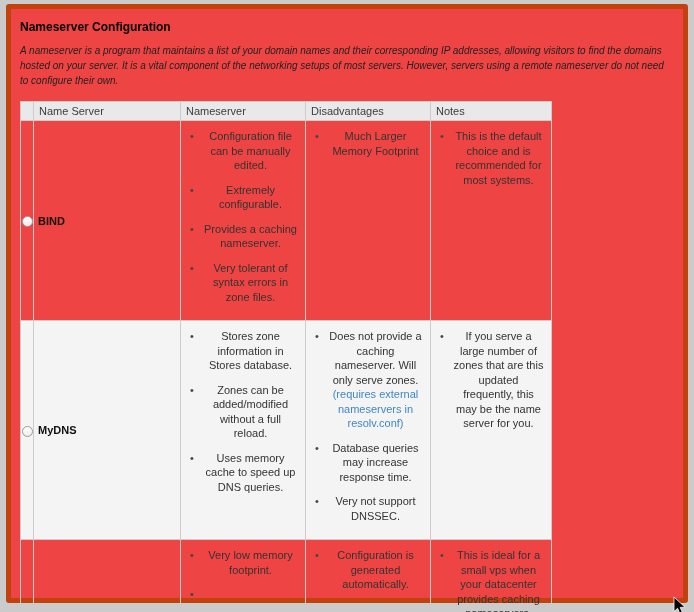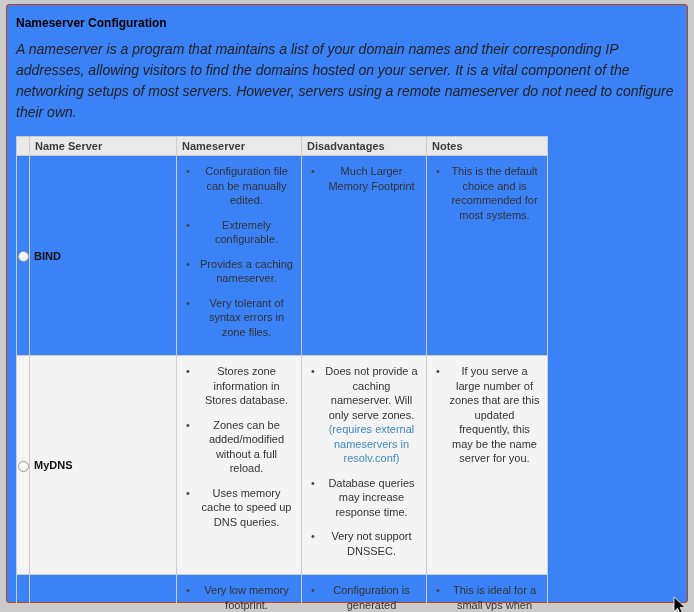--- a/index.html
+++ b/index.html
@@ -6,49 +6,49 @@
   body {
     width:694px; height:612px;
     background:#cbcbcb;
     font-family:"Liberation Sans", sans-serif;
     position:relative;
     overflow:hidden;
   }
   .panel {
     position:absolute; left:6px; top:4px;
     width:682px; height:599px;
-    background:#3b82f6;
-    border:1px solid #c2410c;
+    background:#ef4444;
+    border:5px solid #c2410c;
     border-radius:3px;
     box-sizing:border-box;
     padding:10px 9px 0 9px;
   }
   .page-title {
     font-size:12px; font-weight:bold; color:#000;
     margin:1px 0 9px 0;
   }
   .page-desc {
-    font-size:14px; font-style:italic; color:#222;
+    font-size:10px; font-style:italic; color:#222;
     line-height:1.5; margin:0 0 13px 0;
   }
   .page-instruction {
     font-size:11px; color:#222; margin:0 0 9px 0;
   }
   table.ns-table {
     border-collapse:collapse; table-layout:fixed;
     width:531px;
   }
   .ns-table th, .ns-table td {
     border:1px solid #cccccc;
     font-size:11px; color:#333;
     box-sizing:border-box;
   }
   .ns-table thead th {
     background:#e9e9e9;
-    font-weight:bold; text-align:left;
+    font-weight:normal; text-align:left;
     color:#3c3c3c;
     height:16px; padding:3px 4px 3px 5px;
   }
   .col-radio { width:13px; }
   .col-name  { width:147px; }
   .col-adv   { width:125px; }
   .col-dis   { width:125px; }
   .col-notes { width:121px; }
   td.radio-cell { text-align:center; vertical-align:middle; padding:0; }
   td.name-cell {

